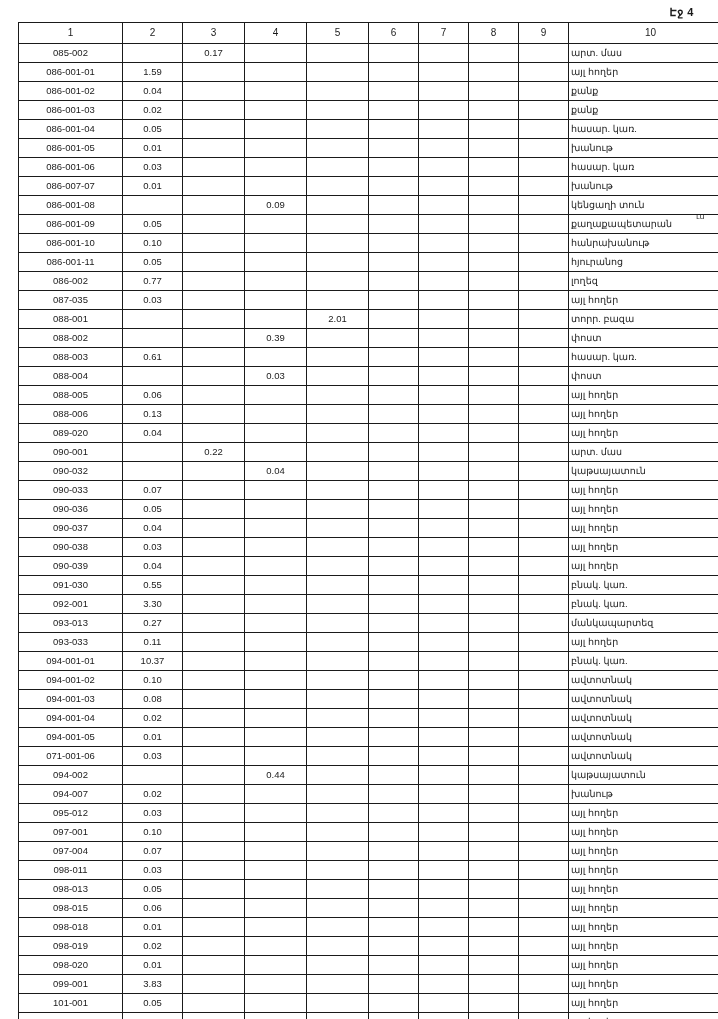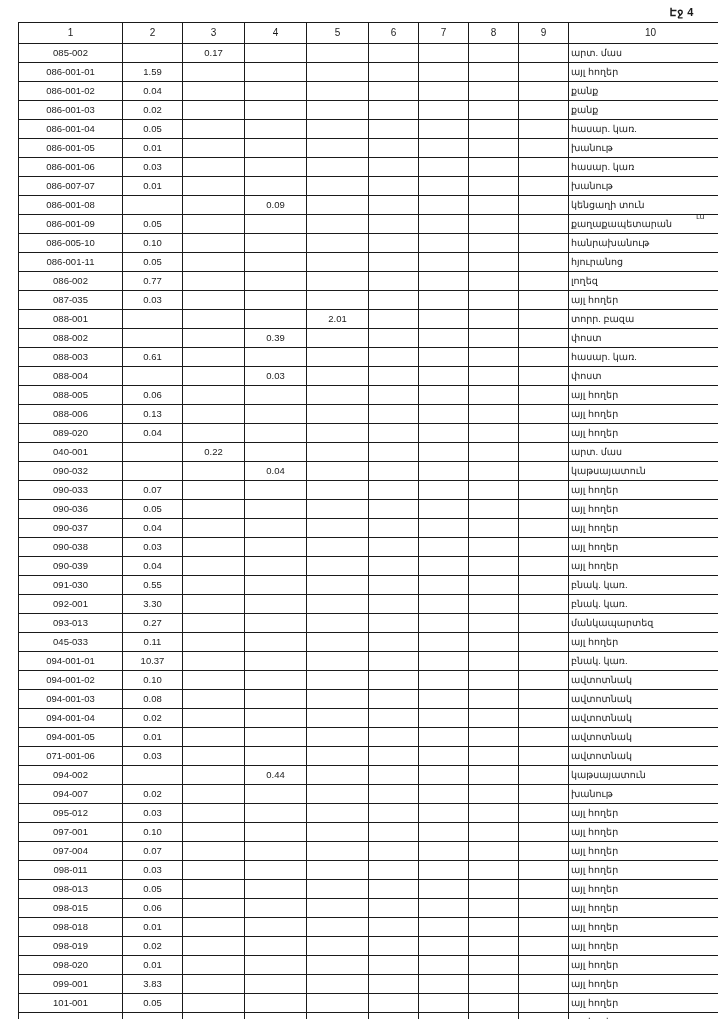--- a/index.html
+++ b/index.html
@@ -244,21 +244,21 @@
             <td class="num"></td>
             <td class="num"></td>
             <td class="num"></td>
             <td class="num"></td>
             <td class="num"></td>
             <td class="num"></td>
             <td class="num"></td>
             <td class="desc">քաղաքապետարան</td>
           </tr>
           <tr>
-            <td class="code">086-005-10</td>
+            <td class="code">086-001-10</td>
             <td class="num">0.10</td>
             <td class="num"></td>
             <td class="num"></td>
             <td class="num"></td>
             <td class="num"></td>
             <td class="num"></td>
             <td class="num"></td>
             <td class="num"></td>
             <td class="desc">հանրախանութ</td>
           </tr>
@@ -376,21 +376,21 @@
             <td class="num"></td>
             <td class="num"></td>
             <td class="num"></td>
             <td class="num"></td>
             <td class="num"></td>
             <td class="num"></td>
             <td class="num"></td>
             <td class="desc">այլ հողեր</td>
           </tr>
           <tr>
-            <td class="code">040-001</td>
+            <td class="code">090-001</td>
             <td class="num"></td>
             <td class="num">0.22</td>
             <td class="num"></td>
             <td class="num"></td>
             <td class="num"></td>
             <td class="num"></td>
             <td class="num"></td>
             <td class="num"></td>
             <td class="desc">արտ. մաս</td>
           </tr>
@@ -496,21 +496,21 @@
             <td class="num"></td>
             <td class="num"></td>
             <td class="num"></td>
             <td class="num"></td>
             <td class="num"></td>
             <td class="num"></td>
             <td class="num"></td>
             <td class="desc">մանկապարտեզ</td>
           </tr>
           <tr>
-            <td class="code">045-033</td>
+            <td class="code">093-033</td>
             <td class="num">0.11</td>
             <td class="num"></td>
             <td class="num"></td>
             <td class="num"></td>
             <td class="num"></td>
             <td class="num"></td>
             <td class="num"></td>
             <td class="num"></td>
             <td class="desc">այլ հողեր</td>
           </tr>

